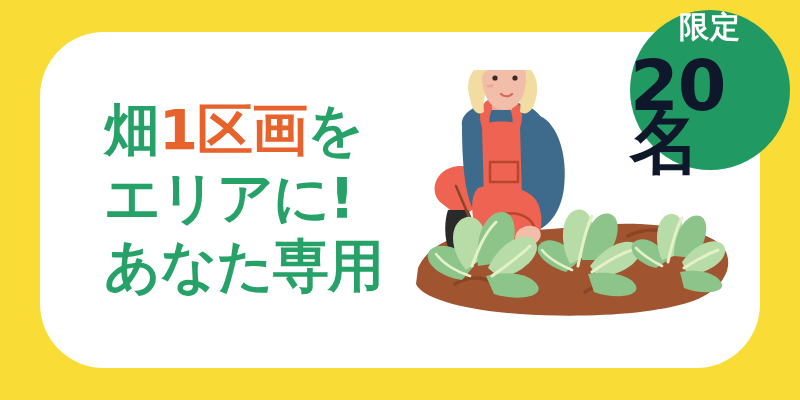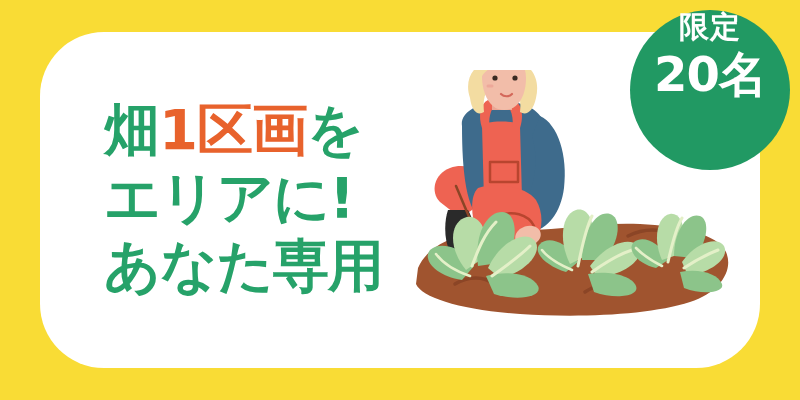--- a/index.html
+++ b/index.html
@@ -59,35 +59,35 @@
     left: 630px;
     top: 10px;
     width: 160px;
     height: 160px;
     border-radius: 50%;
     background: #219963;
     z-index: 20;
     display: flex;
     flex-direction: column;
     align-items: center;
-    justify-content: flex-start;
+    justify-content: space-between;
   }
   #badge-top {
     font-family: "DejaVu Sans", "Liberation Sans", sans-serif;
     font-size: 30px;
     font-weight: 600;
     color: #FFFFFF;
     line-height: 34px;
     letter-spacing: 1px;
   }
   #badge-bottom {
     font-family: "DejaVu Sans", "Liberation Sans", sans-serif;
-    font-size: 48px;
+    font-size: 70px;
     font-weight: 700;
-    color: #ffffff;
+    color: #0f172a;
     line-height: 56px;
     letter-spacing: -1px;
     margin-top: 2px;
   }
 
   
   #illustration {
     position: absolute;
     left: 400px;
     top: 70px;

